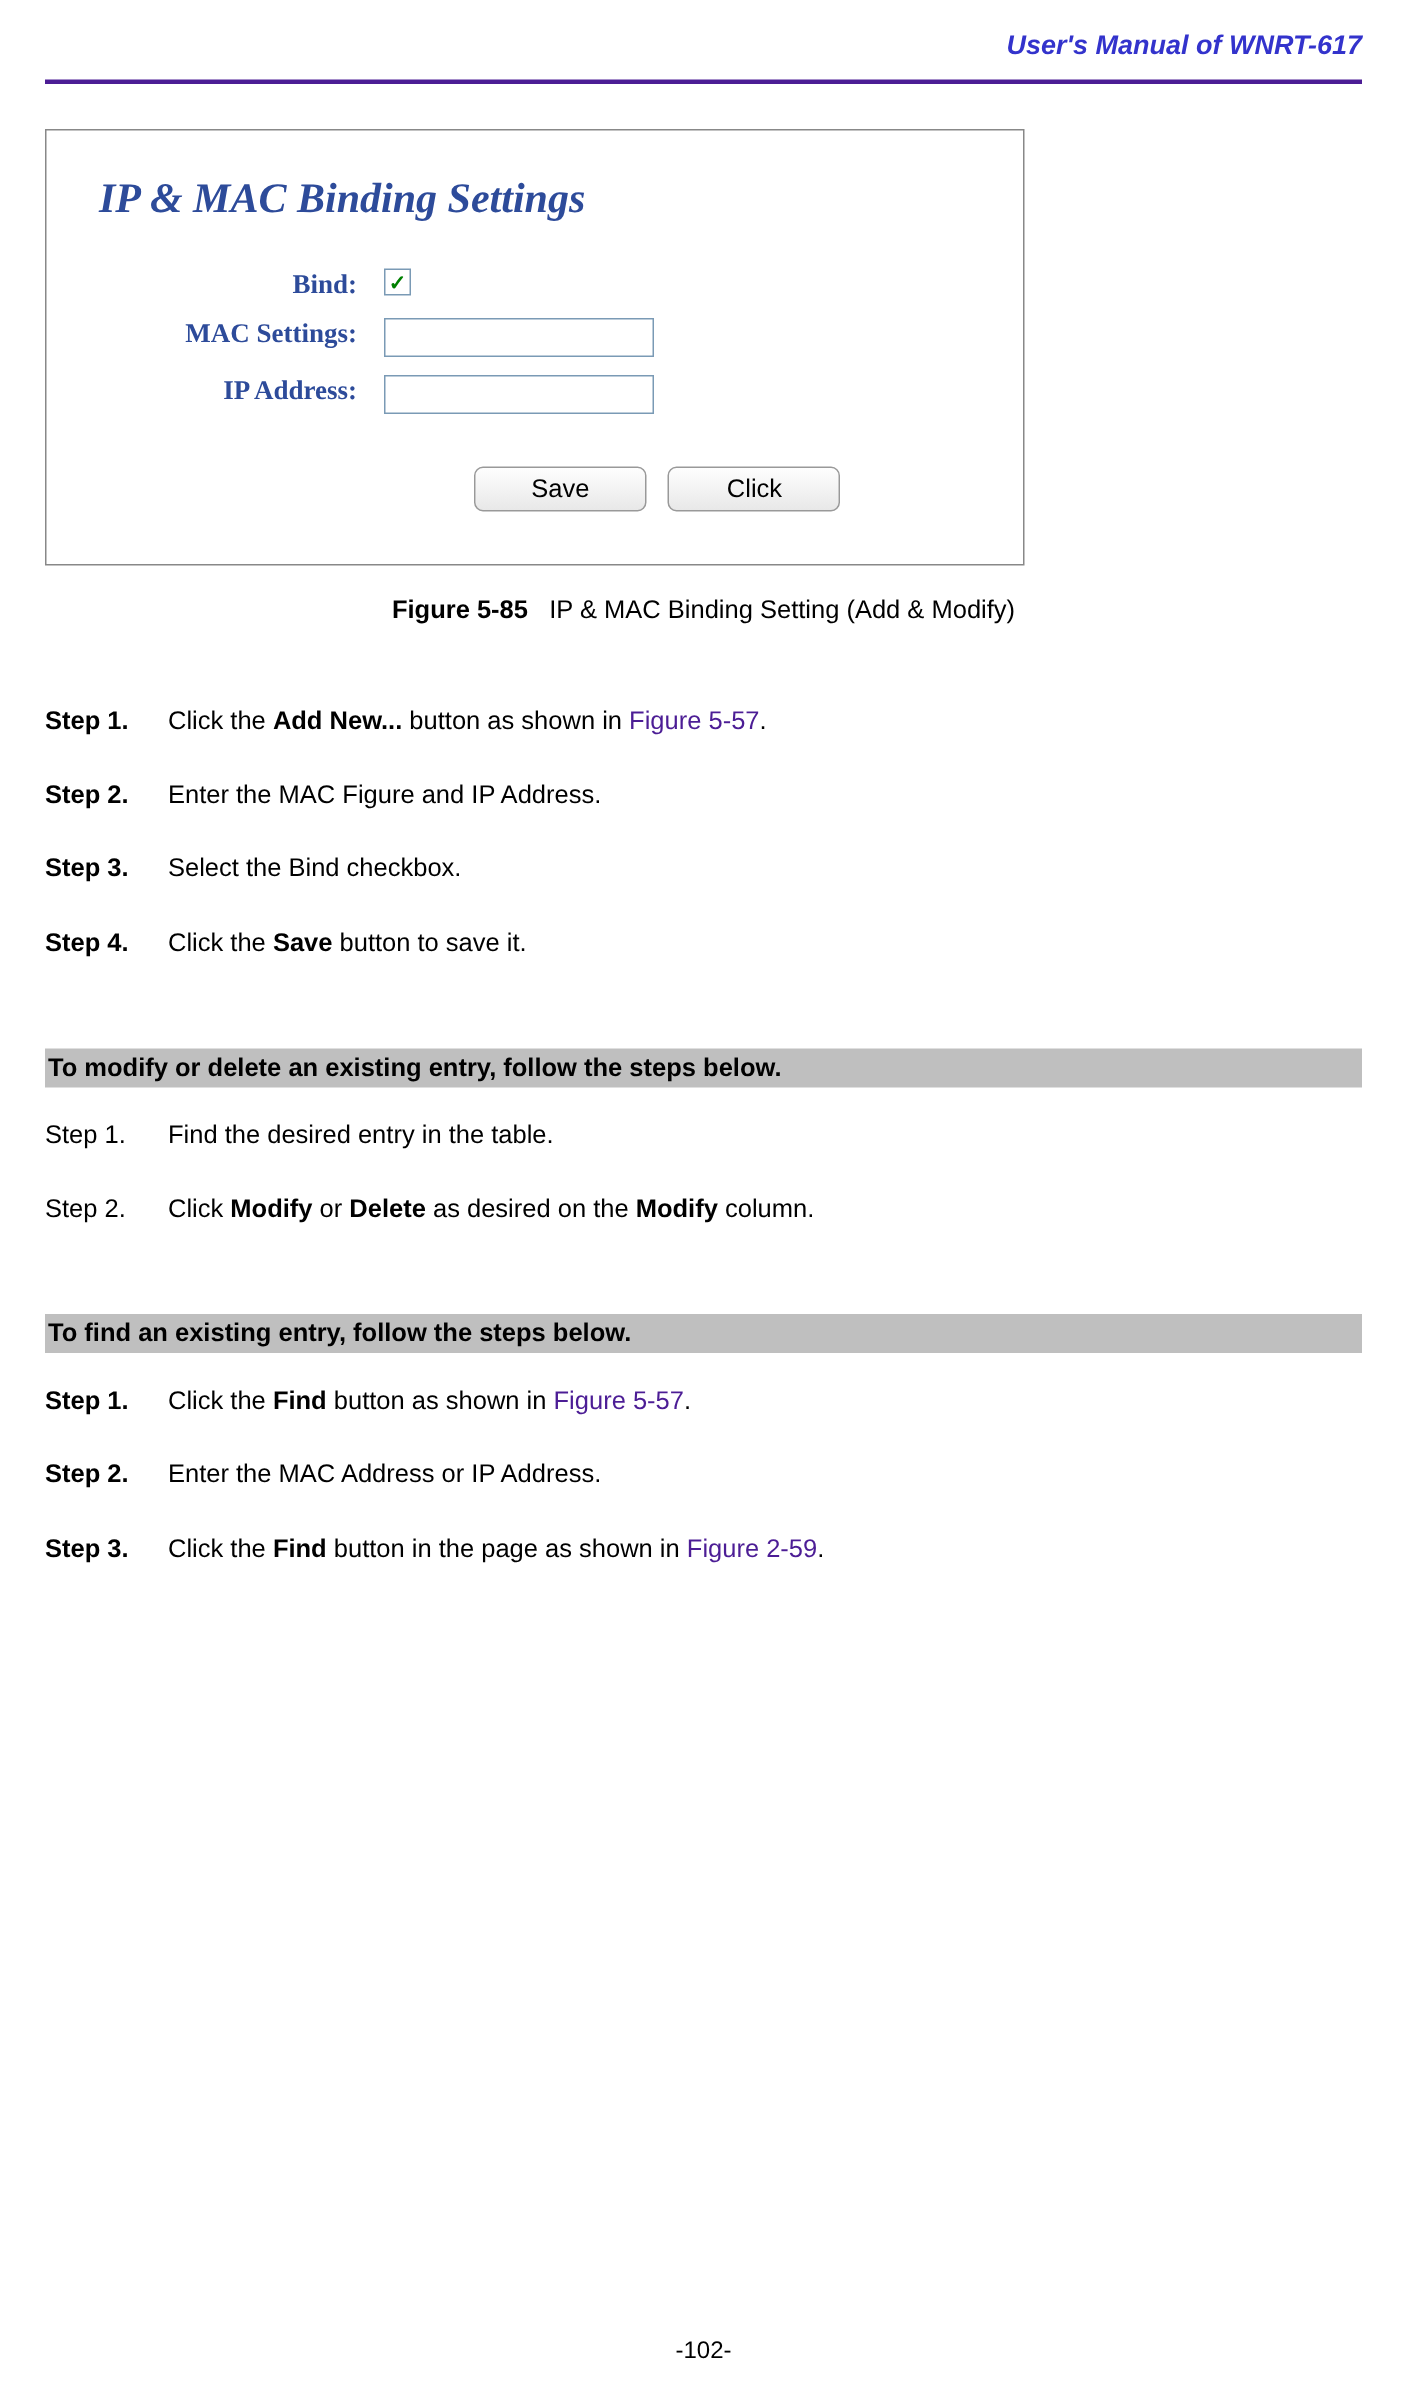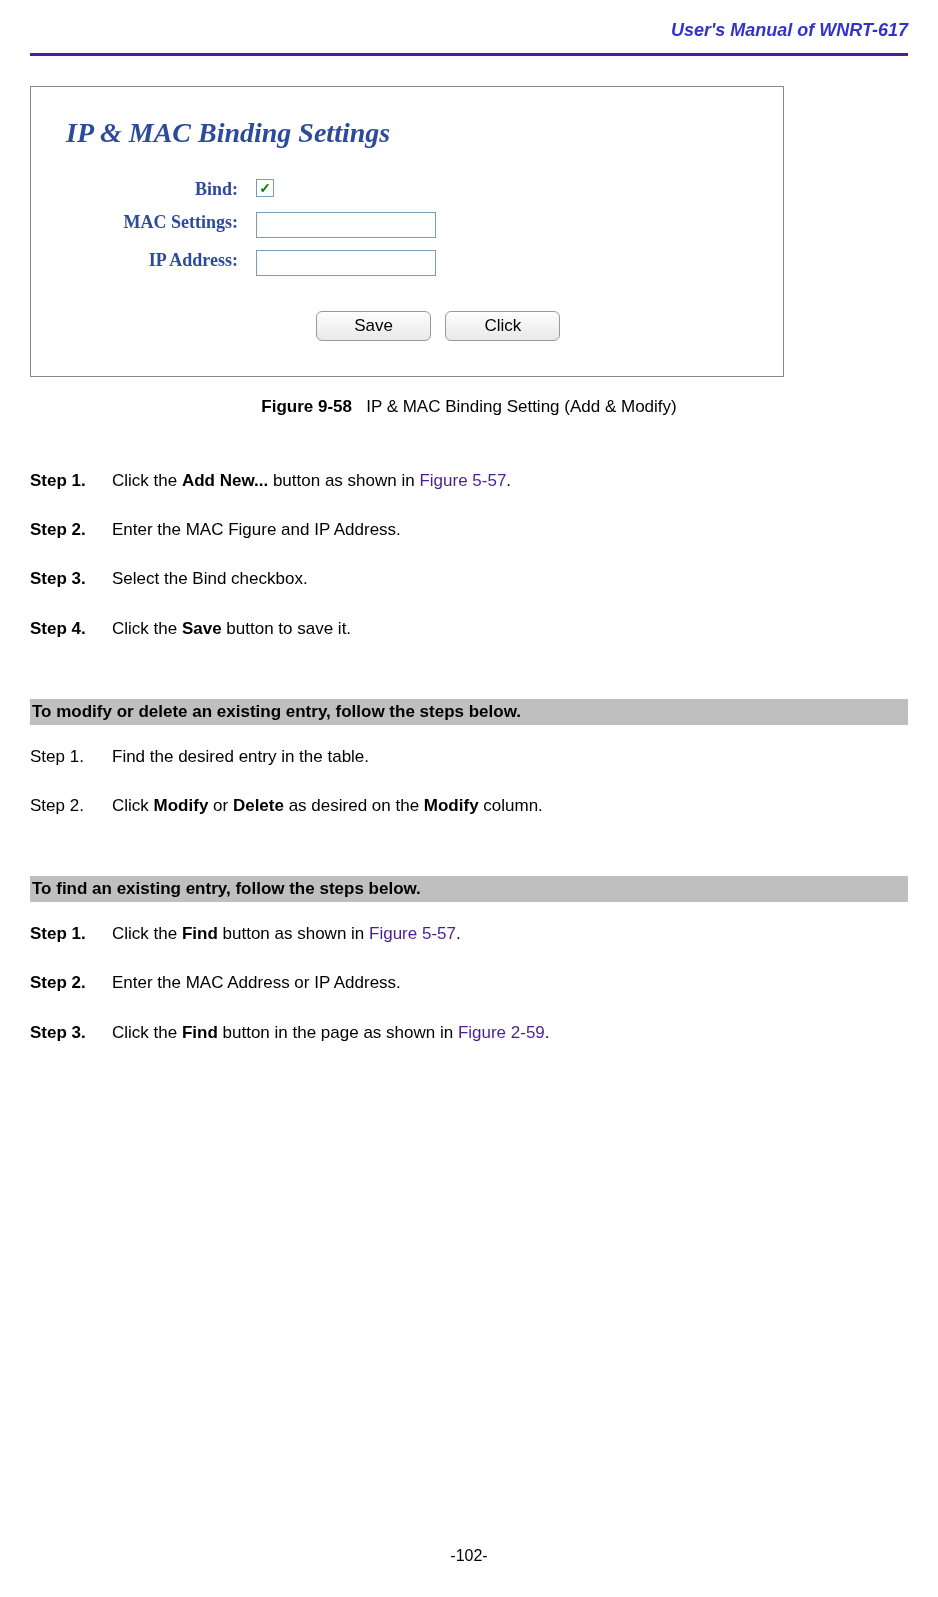--- a/index.html
+++ b/index.html
@@ -25,21 +25,21 @@
       font-size: 18px;
       padding-bottom: 12px;
       border-bottom: 3px solid #4c1d95;
       margin-bottom: 30px;
     }
     .screenshot-box {
       border: 1px solid #888;
       background: #fff;
       margin: 0 0 20px 0;
       padding: 30px 35px 35px 35px;
-      width: 754px;
+      width: 653px;
     }
     .settings-title {
       color: #2d4b9a;
       font-family: "Times New Roman", serif;
       font-weight: bold;
       font-style: italic;
       font-size: 28px;
       margin-bottom: 30px;
     }
     .form-row {
@@ -129,21 +129,21 @@
     }
     .step-text .link {
       color: #4c1d95;
       text-align: right;
     }
     .section-spacer {
       height: 35px;
     }
     .page-number {
       position: absolute;
-      bottom: 32px;
+      bottom: 20px;
       left: 0;
       right: 0;
       text-align: center;
       font-size: 16px;
     }
   </style>
 </head>
 <body>
 
 <div class="page">
@@ -171,21 +171,21 @@
       <input class="text-input" value="" style="">
     </div>
 
     <div class="button-row">
       <button class="ui-button">Save</button>
       <button class="ui-button">Click</button>
     </div>
   </div>
 
   <div class="figure-caption">
-    <span class="fig-num">Figure 9-58</span>&nbsp;&nbsp;&nbsp;<span>IP &amp; MAC Binding Setting (Add &amp; Modify)</span>
+    <span class="fig-num">Figure 5-85</span>&nbsp;&nbsp;&nbsp;<span>IP &amp; MAC Binding Setting (Add &amp; Modify)</span>
   </div>
 
   <div id="section1-steps">
       <div class="step-row">
         <div class="step-label bold">Step 1.</div>
         <div class="step-text"><span>Click the </span><span class="bold">Add New...</span><span> button as shown in </span><span class="link">Figure 5-57</span><span>.</span></div>
       </div>
       <div class="step-row">
         <div class="step-label bold">Step 2.</div>
         <div class="step-text"><span>Enter the MAC Figure and IP Address.</span></div>

